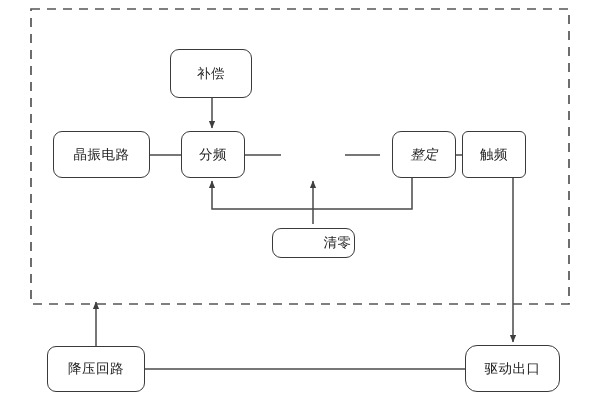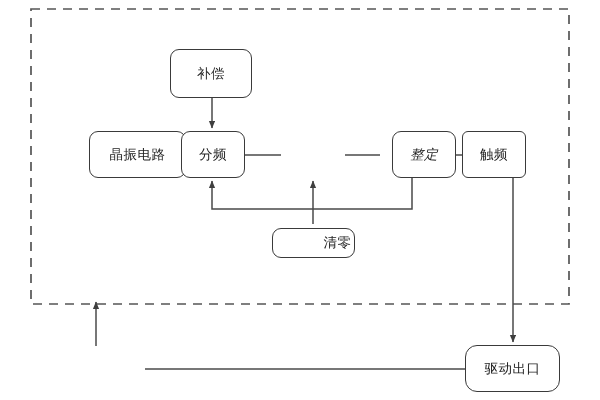--- a/index.html
+++ b/index.html
@@ -74,39 +74,42 @@
 
     <line x1="96" y1="346" x2="96" y2="302" stroke="#4a4a4a" stroke-width="1.5" marker-end="url(#arrowhead)"></line>
 
     <line x1="145" y1="369" x2="465" y2="369" stroke="#4a4a4a" stroke-width="1.5"></line>
   </svg>
 
   <div class="node" style="left:170px; top:31px; width:82px; height:49px;margin-top:18px;">
     <span class="node-label">补偿</span>
   </div>
 
-  <div class="node" style="left:53px; top:131px; width:97px; height:47px;margin-left:36px;">
+  <div class="node" style="left:53px; top:131px; width:97px; height:47px;">
     <span class="node-label">晶振电路</span>
   </div>
 
   <div class="node" style="left:181px; top:131px; width:64px; height:47px;font-family:Liberation Serif, serif;">
     <span class="node-label">分频</span>
   </div>
 
 
   <div class="node" style="left:392px; top:131px; width:64px; height:47px;font-style:italic;">
     <span class="node-label">整定</span>
   </div>
 
   <div class="node" style="left:462px; top:131px; width:64px; height:47px;border-radius:6px;">
     <span class="node-label">触频</span>
   </div>
 
   <div class="node" style="left:272px; top:228px; width:83px; height:30px;padding-left:48px;">
     <span class="node-label">清零</span>
   </div>
 
+  <div class="node" style="left:47px; top:346px; width:98px; height:46px;">
+    <span class="node-label">降压回路</span>
+  </div>
 
   <div class="node" style="left:465px; top:345px; width:95px; height:47px;border-radius:12px;">
     <span class="node-label">驱动出口</span>
   </div>
 
 </div>
 
 </body></html>

